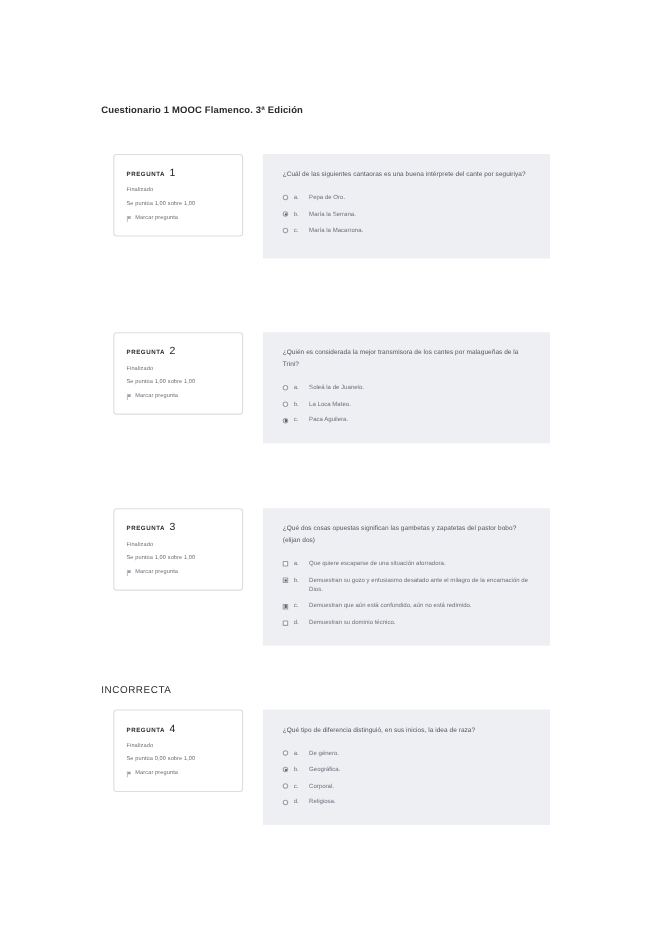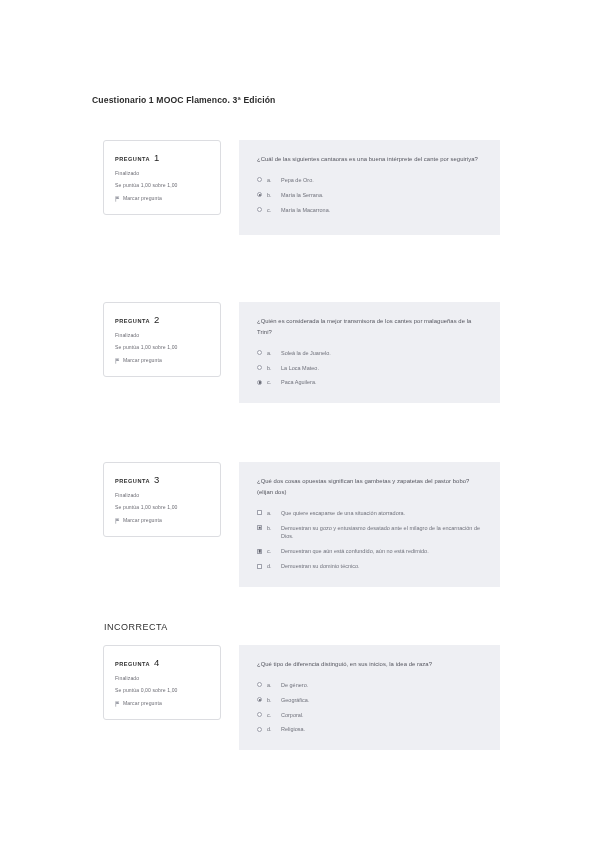--- a/index.html
+++ b/index.html
@@ -34,21 +34,21 @@
   }
 
   
   .qgroup {
     position: absolute;
     left: 0;
     width: 600px;
   }
   .section-label {
     position: absolute;
-    left: 104px;
+    left: 92px;
     font-size: 9px;
     font-weight: 500;
     color: #2f2f2f;
     letter-spacing: 0.5px;
   }
 
   .info-card {
     position: absolute;
     left: 103px;
     width: 118px;

